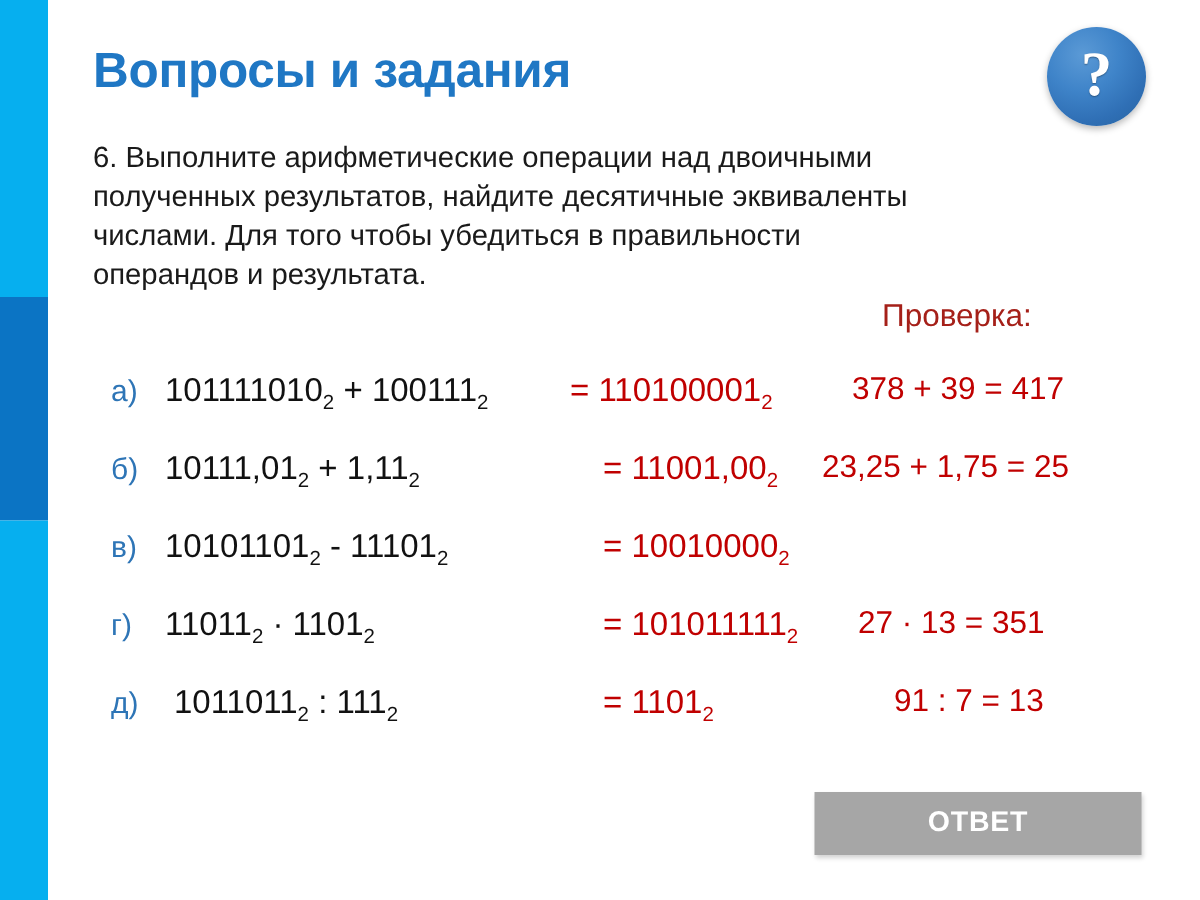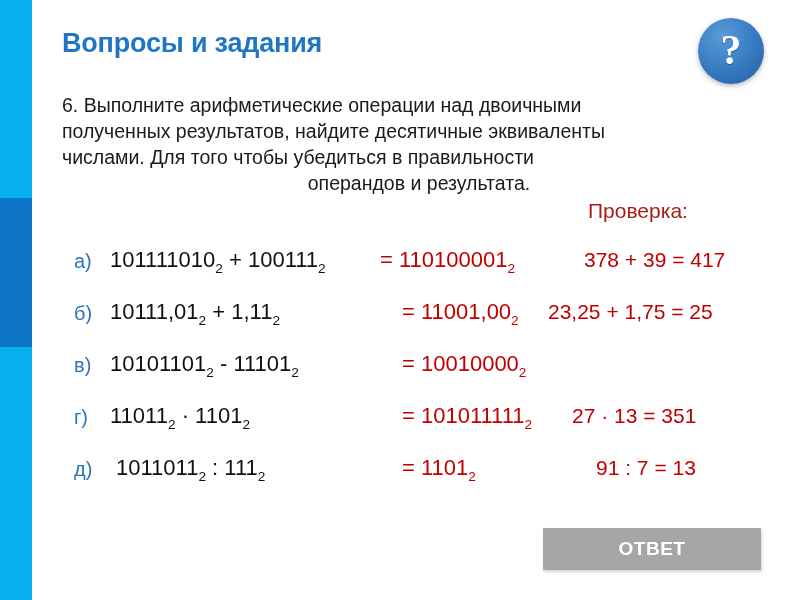--- a/index.html
+++ b/index.html
@@ -38,21 +38,21 @@
     width: 32px;
     height: 149px;
     background: #0B74C4;
   }
 
   
   #page-title {
     position: absolute;
     left: 62px;
     top: 28px;
-    font-size: 27px;
+    font-size: 33px;
     font-weight: bold;
     color: #1F77C4;
     letter-spacing: -0.2px;
     white-space: nowrap;
   }
 
   #help-badge {
     position: absolute;
     left: 698px;
     top: 18px;
@@ -80,21 +80,21 @@
     position: absolute;
     left: 62px;
     top: 92px;
     width: 714px;
     font-size: 19.5px;
     line-height: 26px;
     color: #1a1a1a;
     text-align: justify;
     text-justify: inter-word;
   }
-  #intro-paragraph .lastline { text-align: center; }
+  #intro-paragraph .lastline { text-align: left; }
 
   
   #check-heading {
     position: absolute;
     left: 588px;
     top: 199px;
     font-size: 21px;
     color: #A52019;
     white-space: nowrap;
   }
@@ -142,21 +142,21 @@
     white-space: nowrap;
   }
   sub {
     font-size: 0.62em;
     vertical-align: -0.42em;
     line-height: 0;
   }
 
   
   .eq-row[data-row="0"] .eq-result { left: 318px; }
-  .eq-row[data-row="0"] .eq-check  { left: 506px; margin-left: 16px; }
+  .eq-row[data-row="0"] .eq-check  { left: 506px; }
   .eq-row[data-row="1"] .eq-result { left: 340px; }
   .eq-row[data-row="1"] .eq-check  { left: 486px; }
   .eq-row[data-row="2"] .eq-result { left: 340px; }
   .eq-row[data-row="2"] .eq-check  { left: 512px; }
   .eq-row[data-row="3"] .eq-result { left: 340px; }
   .eq-row[data-row="3"] .eq-check  { left: 510px; }
   .eq-row[data-row="4"] .eq-expr   { left: 54px; }
   .eq-row[data-row="4"] .eq-result { left: 340px; }
   .eq-row[data-row="4"] .eq-check  { left: 534px; }
 

